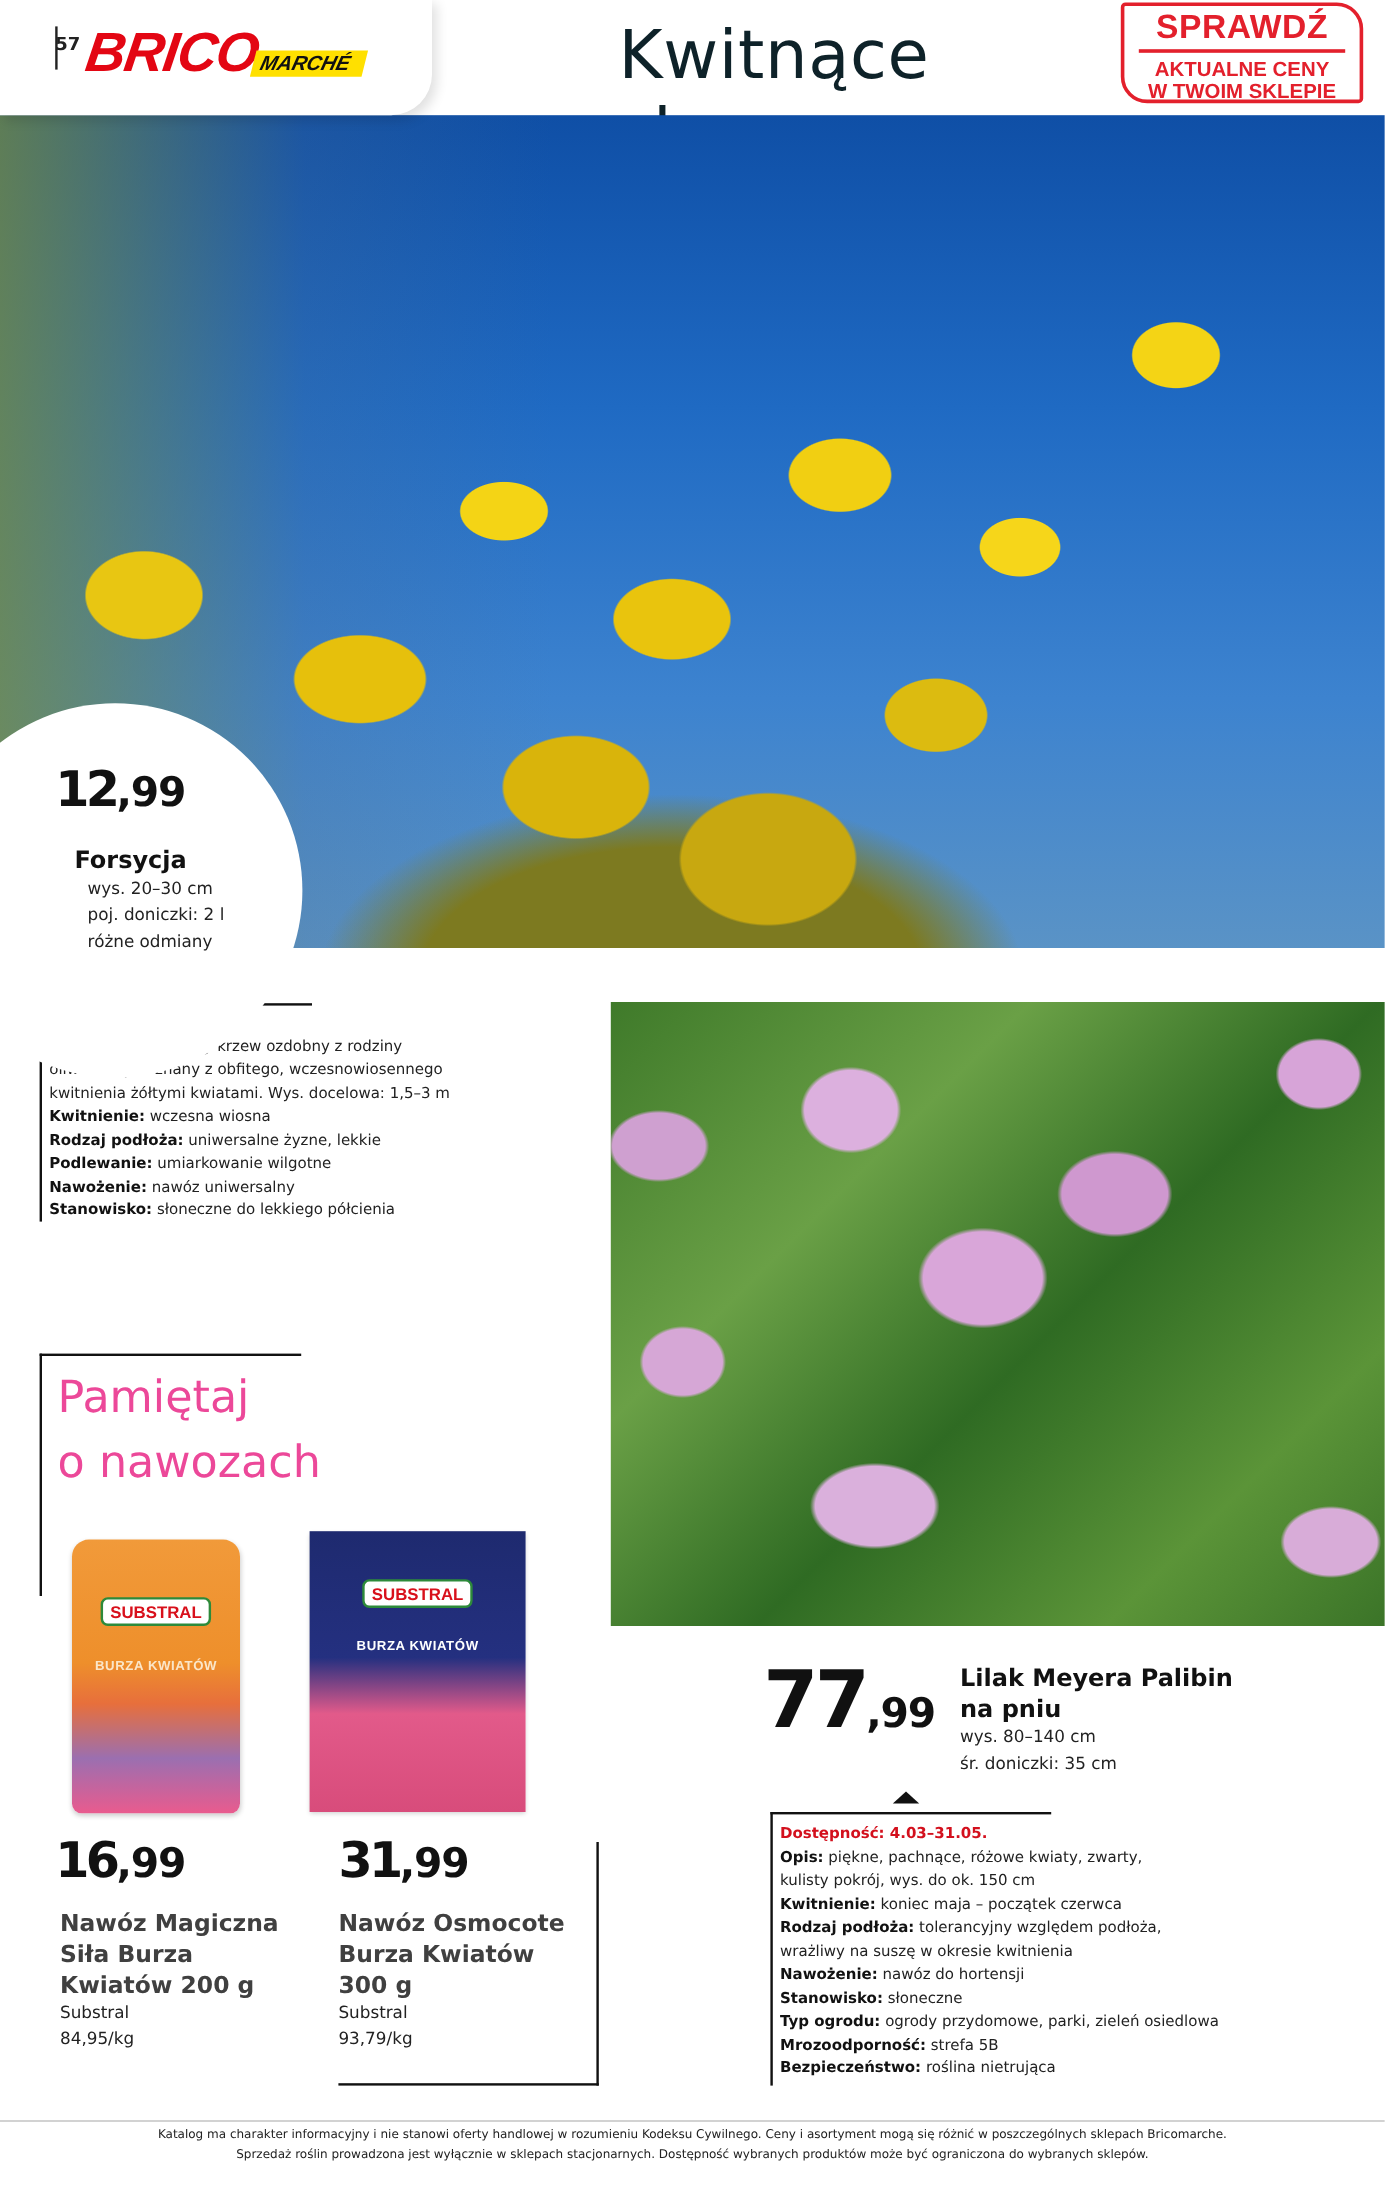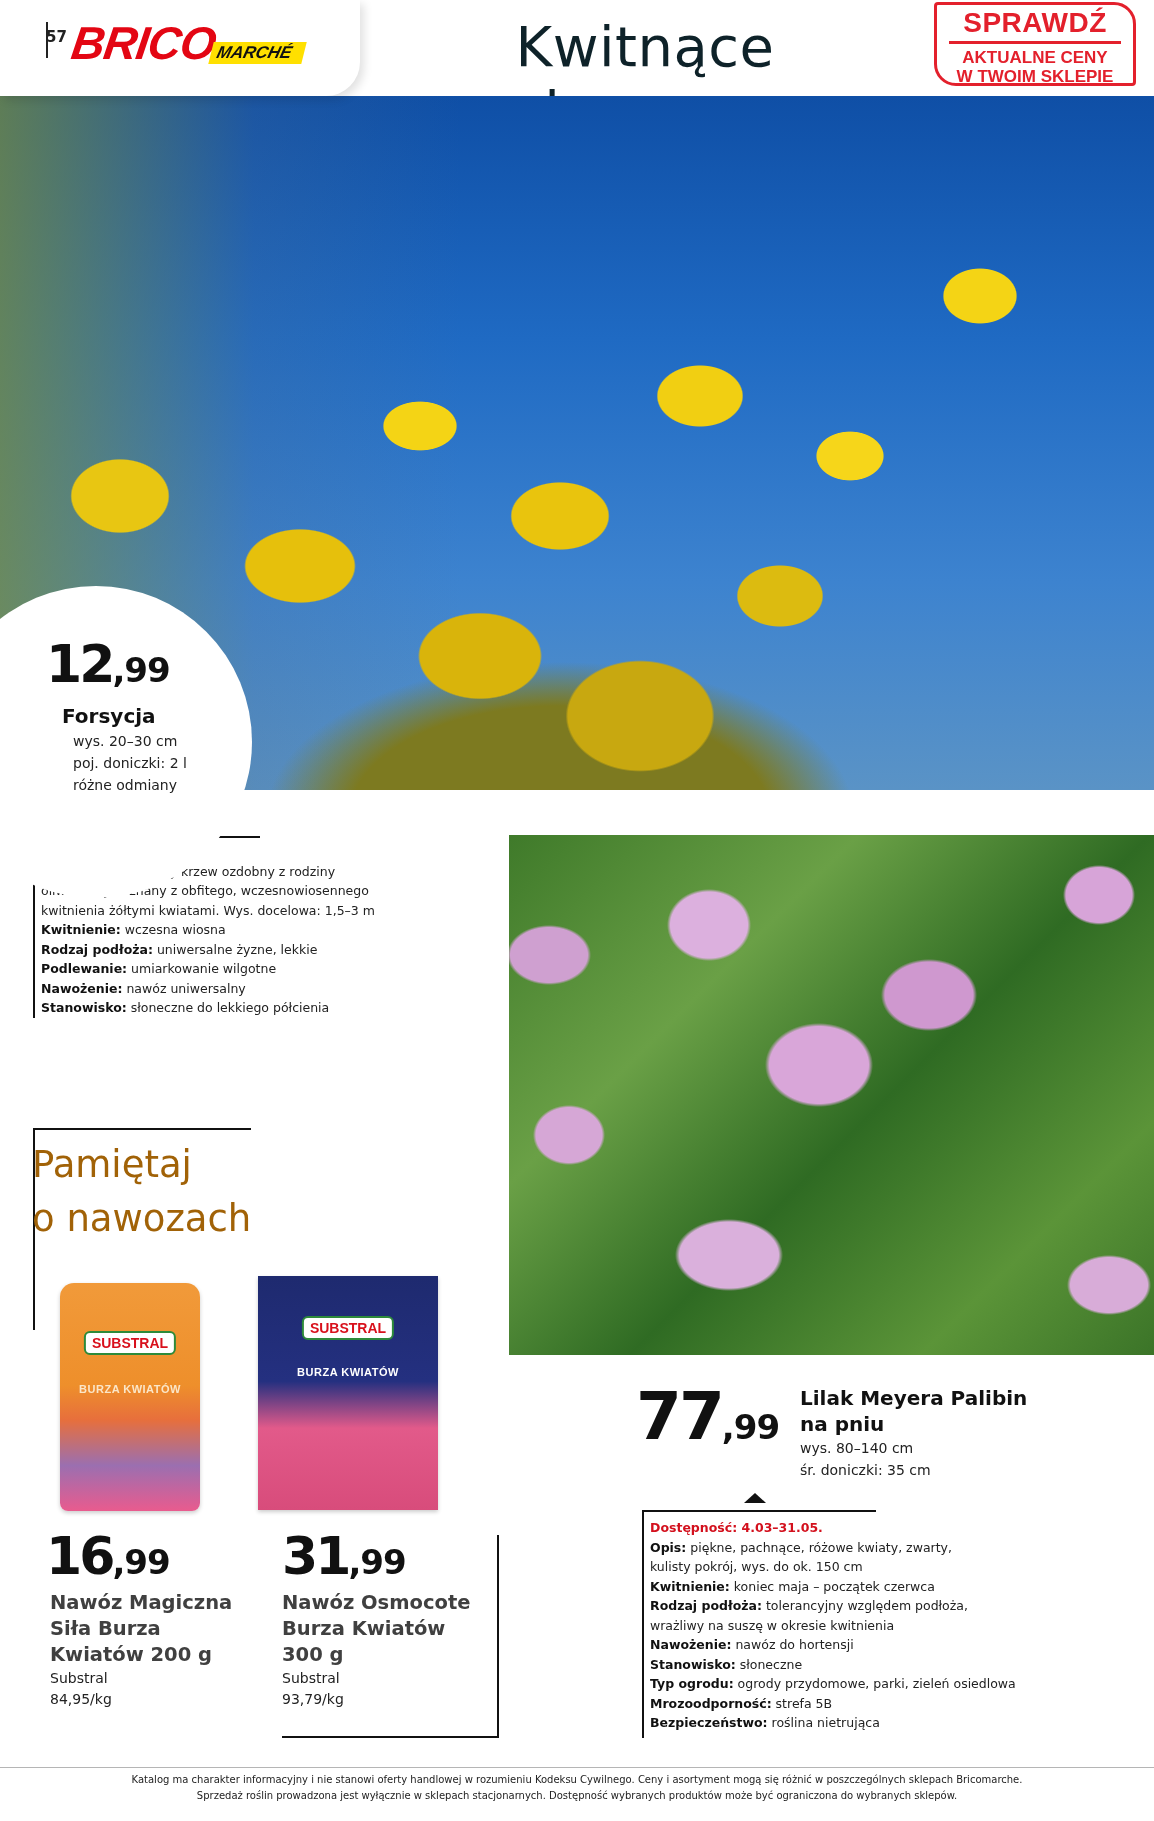--- a/index.html
+++ b/index.html
@@ -47,21 +47,21 @@
       radial-gradient(ellipse 60px 50px at 60px 300px, #d6a7d6 55%, transparent 60%),
       radial-gradient(ellipse 90px 60px at 220px 420px, #dab0dc 55%, transparent 60%),
       radial-gradient(ellipse 70px 50px at 600px 450px, #d8acd8 55%, transparent 60%),
       radial-gradient(ellipse 70px 50px at 40px 120px, #cfa0d0 55%, transparent 60%),
       linear-gradient(135deg, #3f7a2a 0%, #6aa046 30%, #2f6b23 55%, #5b9438 80%, #3b7428 100%);
   }
 
   
   .circle { left: -60px; top: 586px; width: 312px; height: 312px; border-radius: 50%; background: #fff; z-index: 2; }
   .price { font-family: "DejaVu Sans", sans-serif; font-weight: bold; color: #111; letter-spacing: -3px; line-height: 1; }
-  .price .big { font-size: 52px; }
+  .price .big { font-size: 41px; }
   .price .small { font-size: 34px; letter-spacing: -1px; }
   .p1 { left: 46px; top: 638px; z-index: 3; }
   .pname { font-family: "DejaVu Sans", sans-serif; font-weight: bold; font-size: 20px; color: #111; }
   .pdesc { font-family: "DejaVu Sans", sans-serif; font-size: 14px; color: #222; line-height: 22px; }
   .forsycja-name { left: 62px; top: 704px; z-index: 3; }
   .forsycja-desc { left: 61px; top: 730px; z-index: 3; margin-left: 12px; }
 
   
   .tri { width: 0; height: 0; border-left: 11px solid transparent; border-right: 11px solid transparent; border-bottom: 10px solid #111; }
   .details { border-left: 2px solid #111; border-top: 2px solid #111; padding: 6px 0 0 6px; font-family: "DejaVu Sans", sans-serif; font-size: 12.5px; line-height: 19.5px; color: #222; }
@@ -70,21 +70,21 @@
   .d1 { left: 33px; top: 836px; width: 470px; height: 182px; border-top: none; }
   .d1-top { left: 33px; top: 836px; width: 227px; height: 2px; background: #111; }
   .tri1 { left: 132px; top: 818px; }
   .d2 { left: 642px; top: 1510px; width: 520px; height: 228px; border-top: none; padding-top: 8px; }
   .d2-top { left: 642px; top: 1510px; width: 234px; height: 2px; background: #111; }
   .tri2 { left: 744px; top: 1493px; }
 
   
   .pam-top { left: 33px; top: 1128px; width: 218px; height: 2px; background: #111; }
   .pam-left { left: 33px; top: 1128px; width: 2px; height: 202px; background: #111; }
-  .pam-text { left: 32px; top: 1138px; font-family: "DejaVu Sans", sans-serif; font-size: 37px; line-height: 54px; color: #a16207; }
+  .pam-text { left: 48px; top: 1138px; font-family: "DejaVu Sans", sans-serif; font-size: 37px; line-height: 54px; color: #ec4899; }
 
   
   .bag { left: 60px; top: 1283px; width: 140px; height: 228px; border-radius: 14px 14px 8px 8px;
     background: linear-gradient(180deg, #f19a3a 0%, #ee8f2b 45%, #e76f3c 60%, #9b6fb0 80%, #e95b8e 100%); box-shadow: 0 2px 4px rgba(0,0,0,0.2); }
   .box { left: 258px; top: 1276px; width: 180px; height: 234px;
     background: linear-gradient(180deg, #1e2a6f 0%, #243080 45%, #e25a8a 65%, #d84c7b 100%); box-shadow: 0 2px 4px rgba(0,0,0,0.2); }
   .sub-logo { position: absolute; left: 50%; transform: translateX(-50%); background: #fff; color: #d8101b; border: 2px solid #2d8a3a; border-radius: 6px; font-family: "Liberation Sans", sans-serif; font-weight: bold; font-size: 14px; padding: 2px 6px; }
   .bag .sub-logo { top: 48px; }
   .box .sub-logo { top: 40px; }
   .prod-label { position: absolute; left: 0; width: 100%; text-align: center; color: #fff; font-family: "Liberation Sans", sans-serif; font-weight: bold; font-size: 11px; letter-spacing: 0.5px; }

